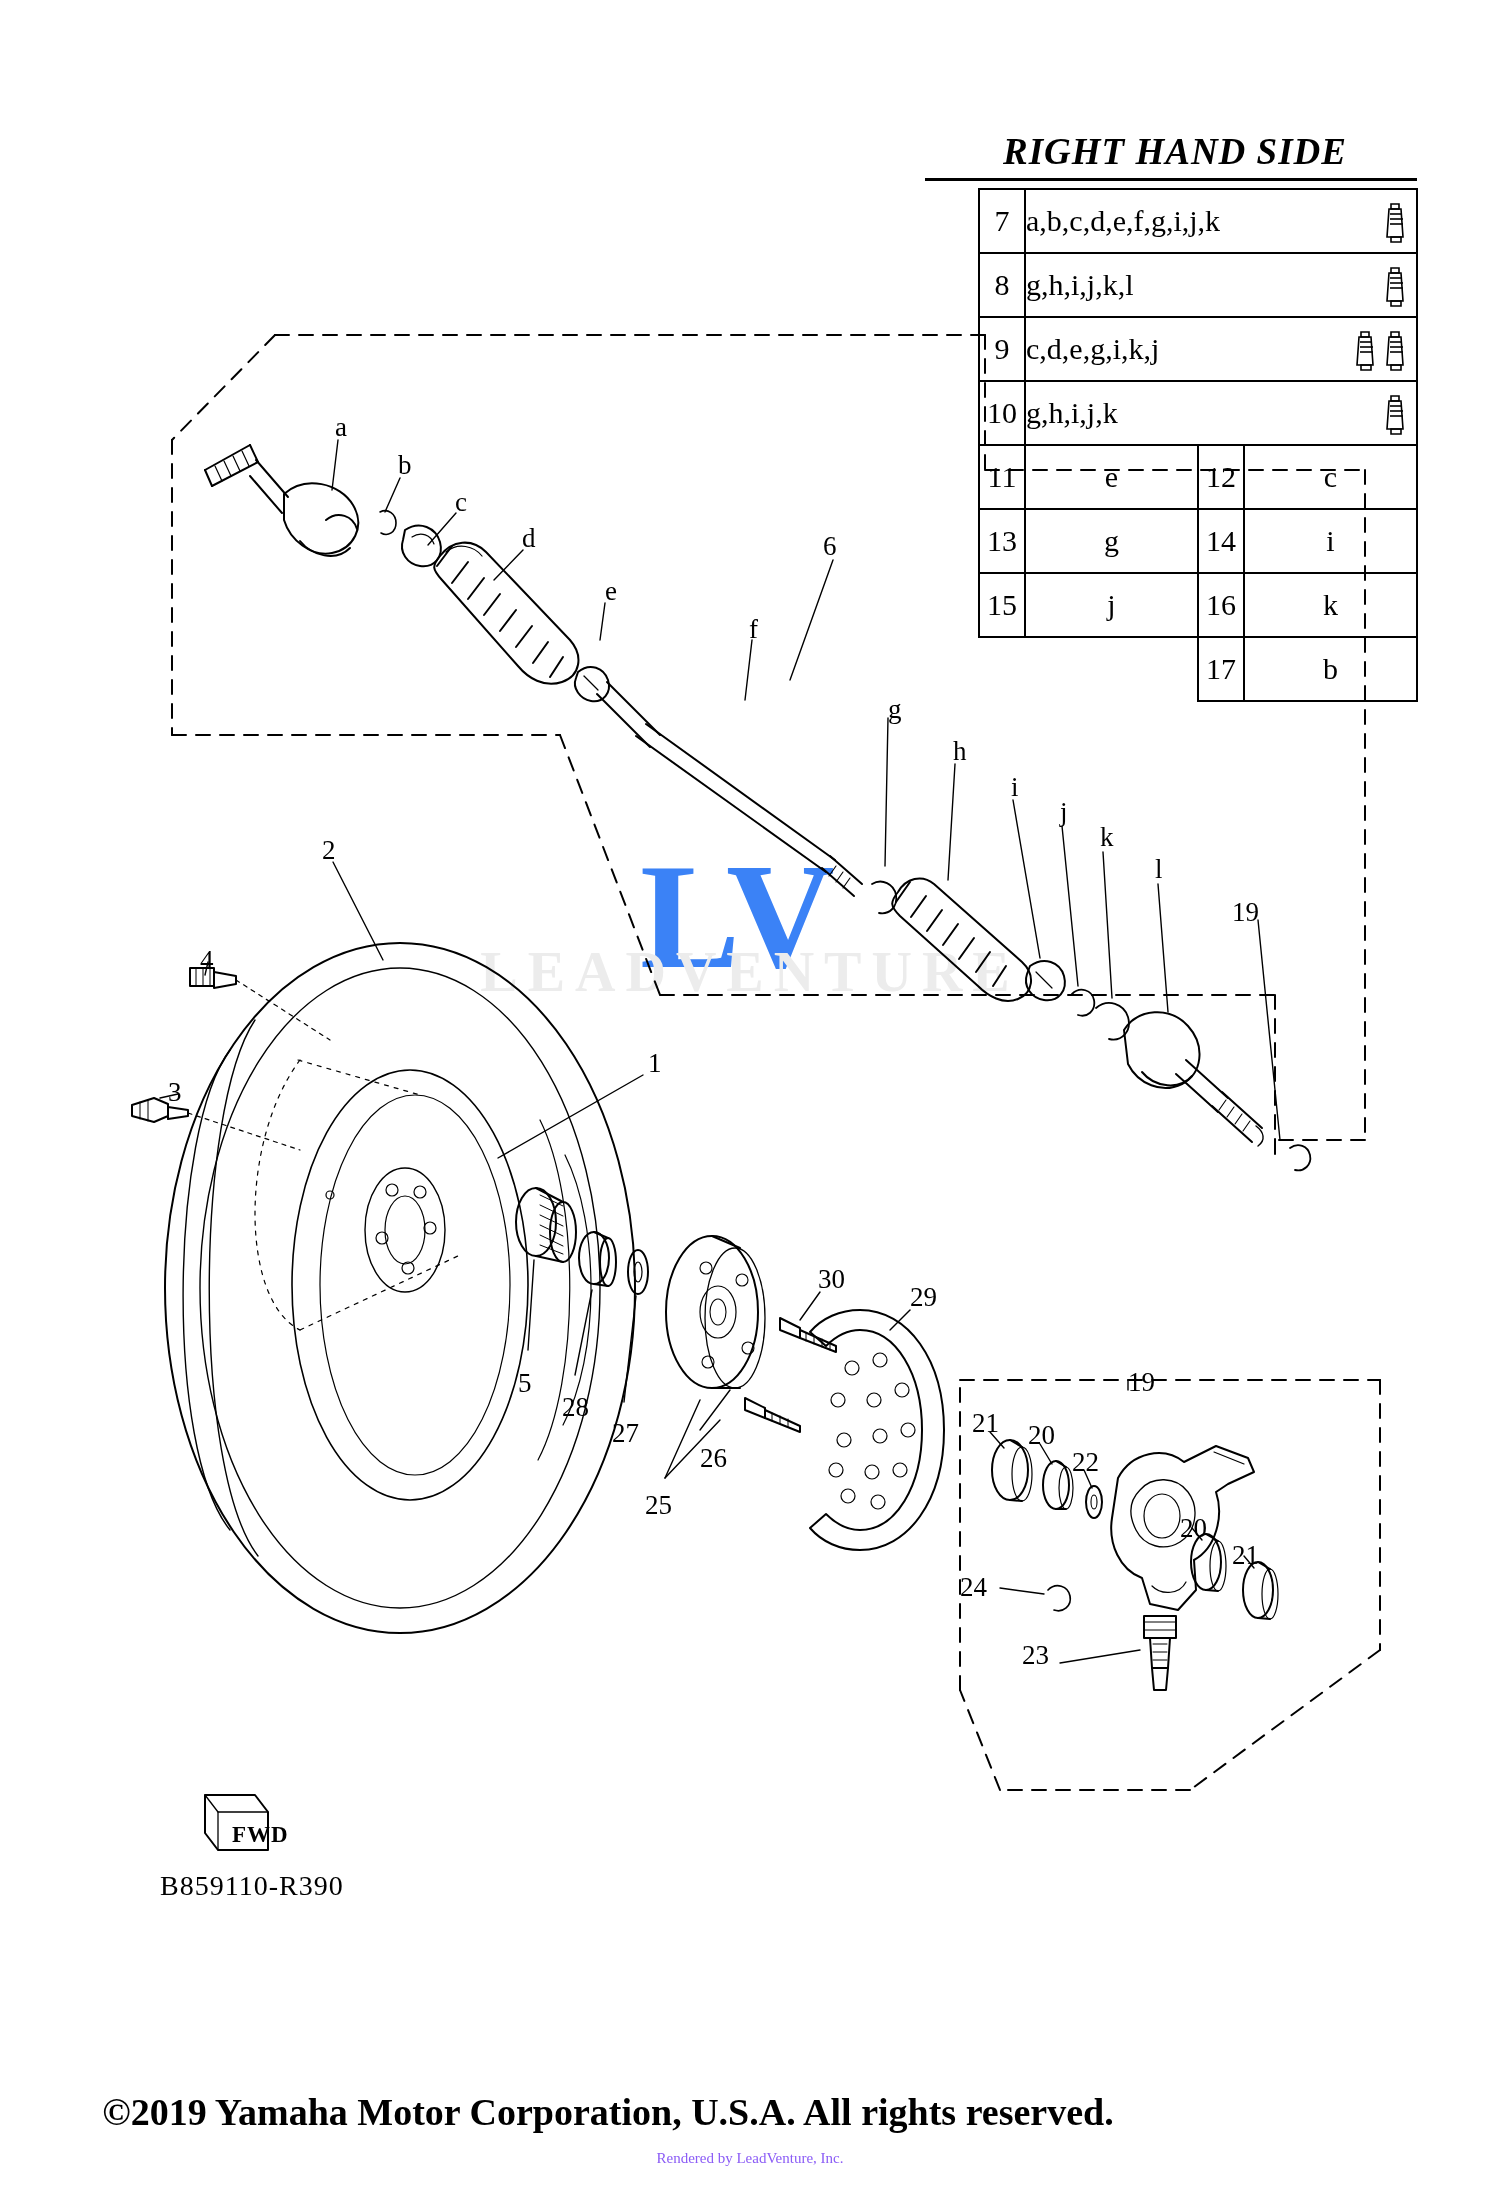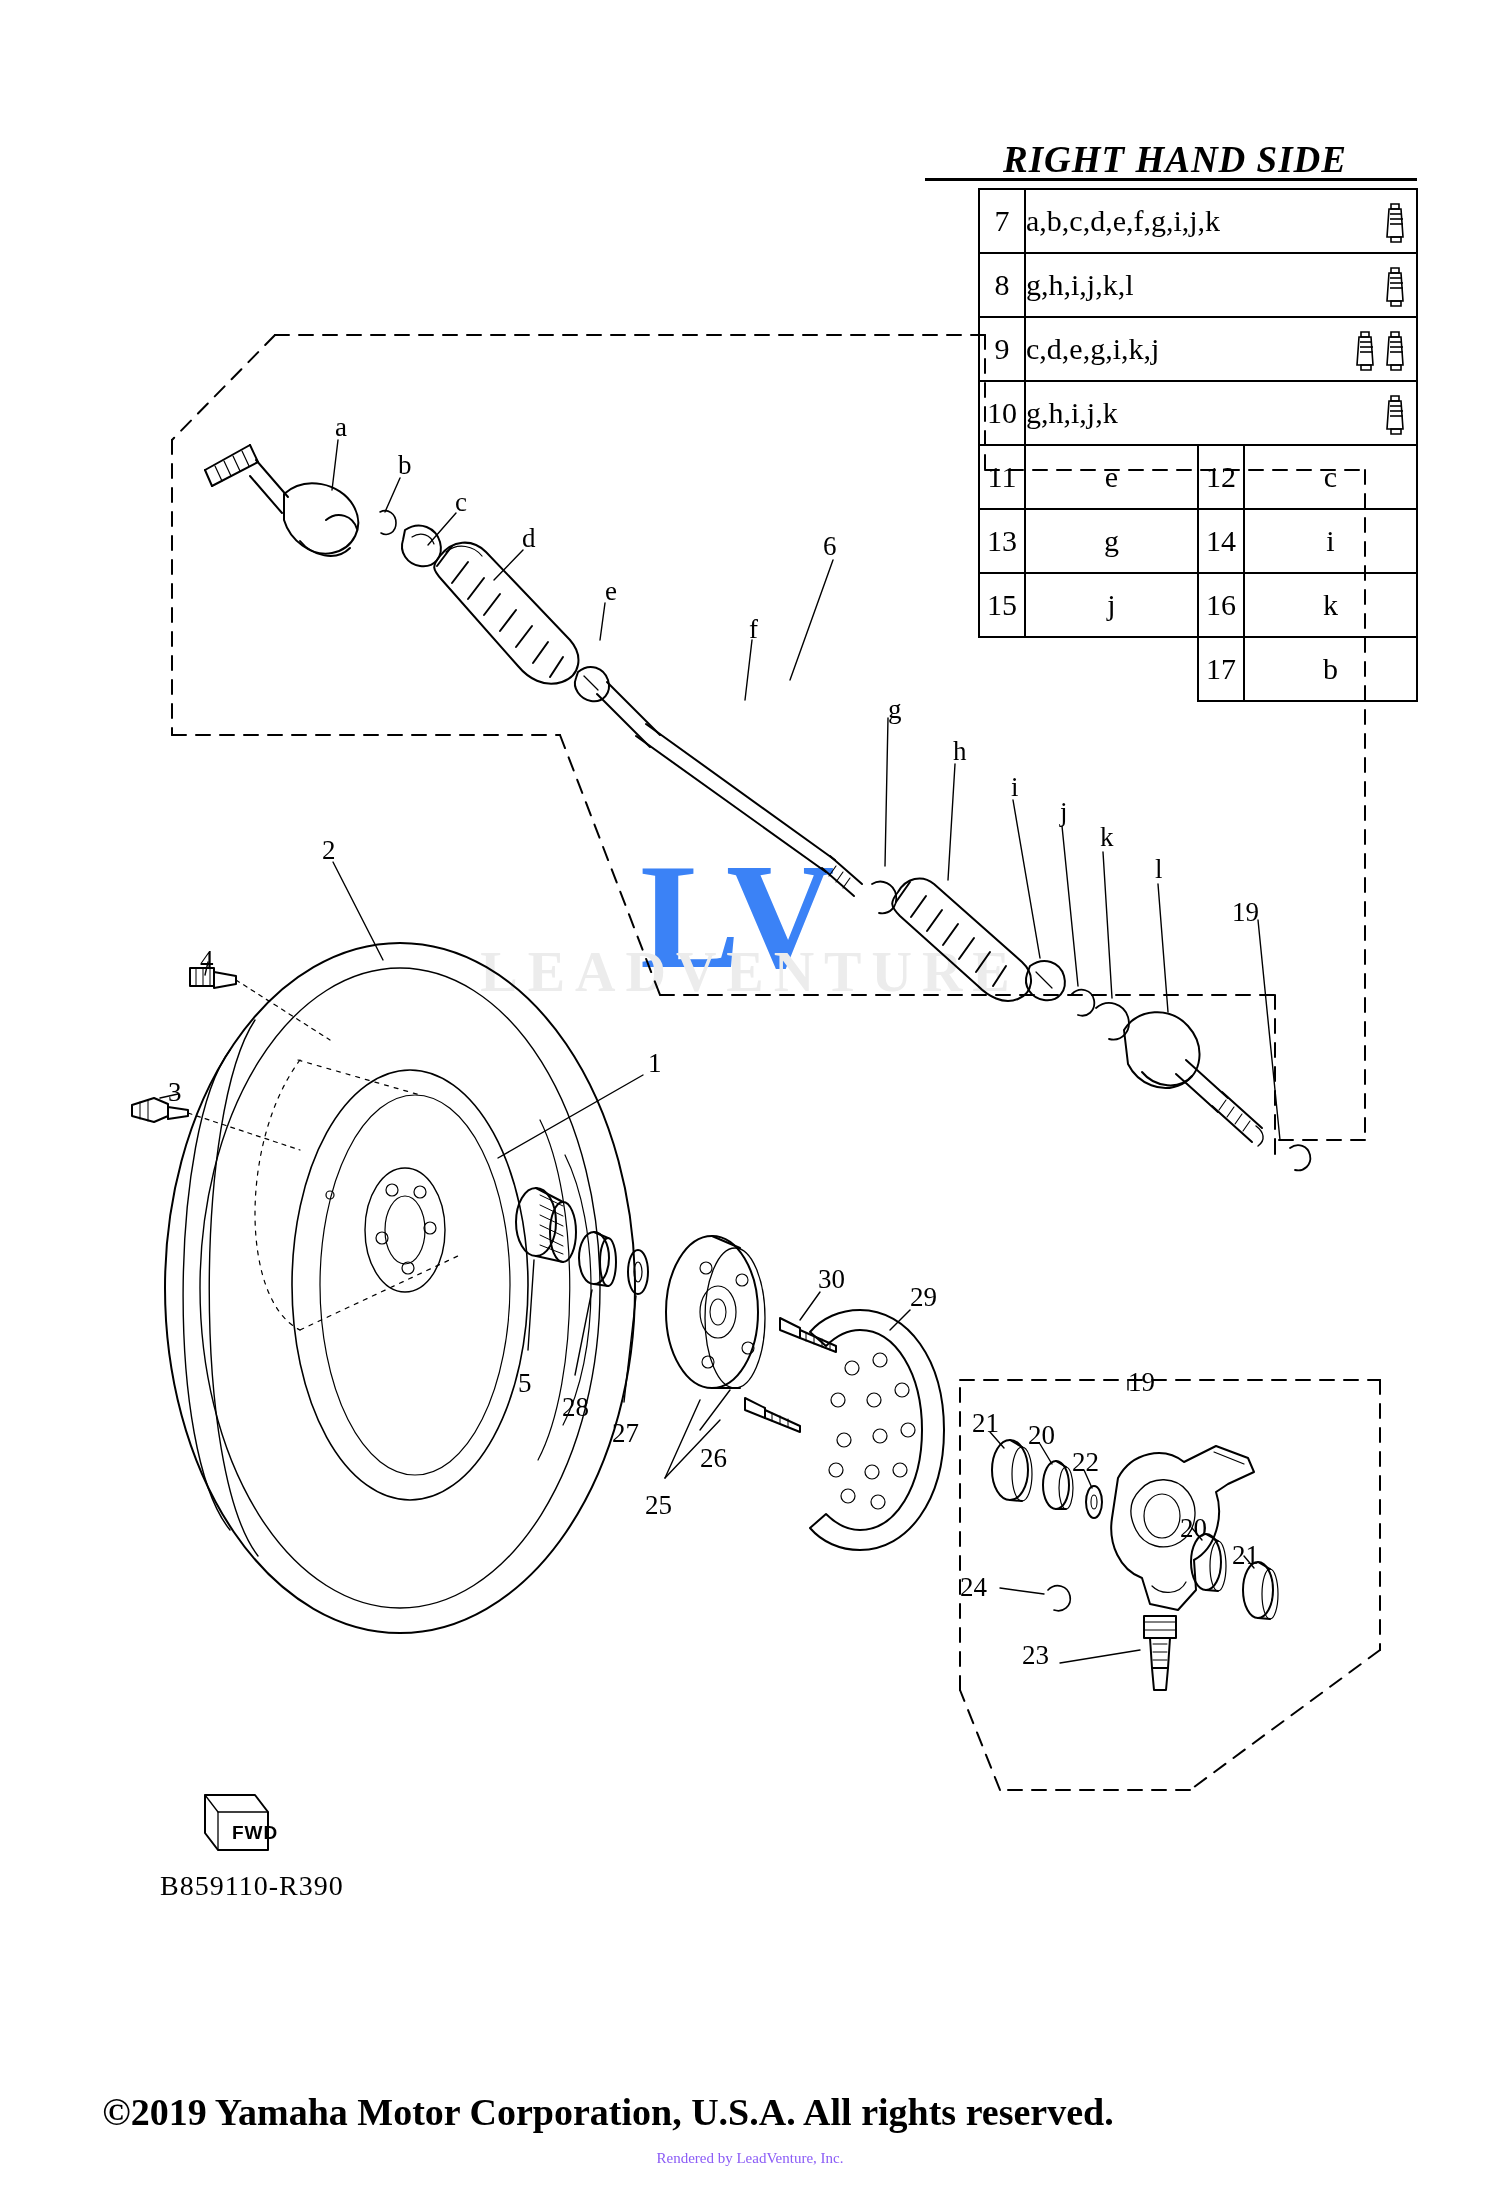--- a/index.html
+++ b/index.html
@@ -5,21 +5,21 @@
   html,body{margin:0;padding:0;background:#ffffff;}
   body{width:1500px;height:2186px;position:relative;font-family:"Liberation Sans",sans-serif;color:#000;}
   .diagram{position:absolute;left:0;top:0;width:1500px;height:2186px;}
   svg.canvas{position:absolute;left:0;top:0;width:1500px;height:2186px;}
 
   
   .rhs-title{
     position:absolute;left:925px;top:130px;width:500px;
     font-family:"Liberation Serif",serif;
     font-style:italic;font-weight:bold;font-size:37px;letter-spacing:1px;
-    text-align:center;white-space:nowrap;margin-top:8px;
+    text-align:center;white-space:nowrap;
   }
   .rhs-title-underline{position:absolute;left:925px;top:178px;width:492px;height:3px;background:#000;}
 
   .rhs-table{
     position:absolute;left:978px;top:188px;width:440px;
     border-collapse:collapse;
   }
   .rhs-table td{
     border:2px solid #000;
     font-family:"Liberation Serif",serif;
@@ -44,21 +44,21 @@
   .wm2{
     position:absolute;left:640px;top:830px;
     font-family:"Liberation Serif",serif;
     font-size:150px;color:#3b82f6;font-weight:bold;pointer-events:none;
   }
 
   
   .lab{position:absolute;font-family:"Liberation Serif",serif;font-size:27px;color:#000;}
 
   .partno{position:absolute;left:160px;top:1870px;font-family:"Liberation Serif",serif;font-size:28px;letter-spacing:1px;}
-  .fwd-text{position:absolute;left:232px;top:1822px;font-family:Liberation Sans, sans-serif;font-weight:bold;font-size:19px;letter-spacing:1px;}
+  .fwd-text{position:absolute;left:232px;top:1822px;font-family:Liberation Serif, serif;font-weight:bold;font-size:23px;letter-spacing:1px;}
 
   .copyright{
     position:absolute;left:0;top:2090px;width:1216px;text-align:center;
     font-family:"Liberation Serif",serif;font-weight:bold;font-size:38px;
   }
   .rendered{
     position:absolute;left:0;top:2150px;width:1500px;text-align:center;
     font-family:"Liberation Serif",serif;font-size:15px;color:#8b5cf6;
   }
 </style>

